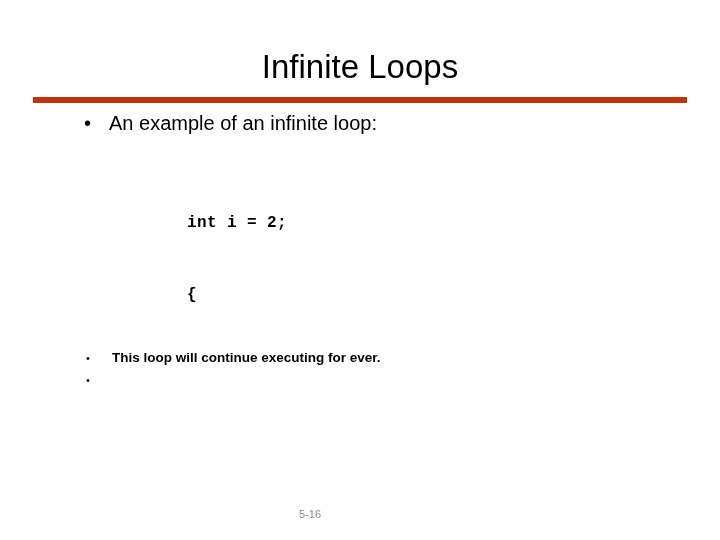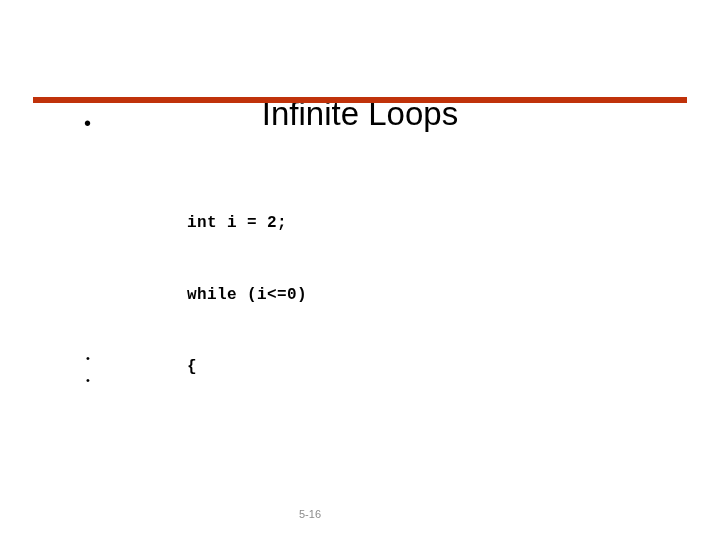--- a/index.html
+++ b/index.html
@@ -25,21 +25,20 @@
     top: 48px;
     width: 720px;
     text-align: center;
     font-family: "Liberation Sans", sans-serif;
     font-size: 33px;
     font-weight: 400;
     line-height: 38px;
     color: #000000;
     letter-spacing: 0px;
     white-space: nowrap;
-    margin-top: 47px;
   }
 
   
   .title-rule {
     position: absolute;
     left: 33px;
     top: 97px;
     width: 654px;
     height: 6px;
     background: #c0320a;
@@ -134,32 +133,33 @@
 <body>
 
 <div class="slide">
 
   <div class="slide-title">Infinite Loops</div>
 
   <div class="title-rule"></div>
 
   <div class="main-bullet">
     <span class="bmark">•</span>
+    <span class="btext">An example of an infinite loop:</span>
   </div>
 
   <div class="code-block">
     <div class="code-line">int i = 2;</div>
-    <div class="code-line">while (i&lt;=0)</div>
     <div class="code-line">{</div>
     
   </div>
 
   <div class="sub-bullets">
     <div class="sub-bullet">
       <span class="bmark">•</span>
+      <span class="btext">This loop will continue executing for ever.</span>
     </div>
     <div class="sub-bullet">
       <span class="bmark">•</span>
     </div>
   </div>
 
   <div class="page-number">5-16</div>
 
 </div>
 

